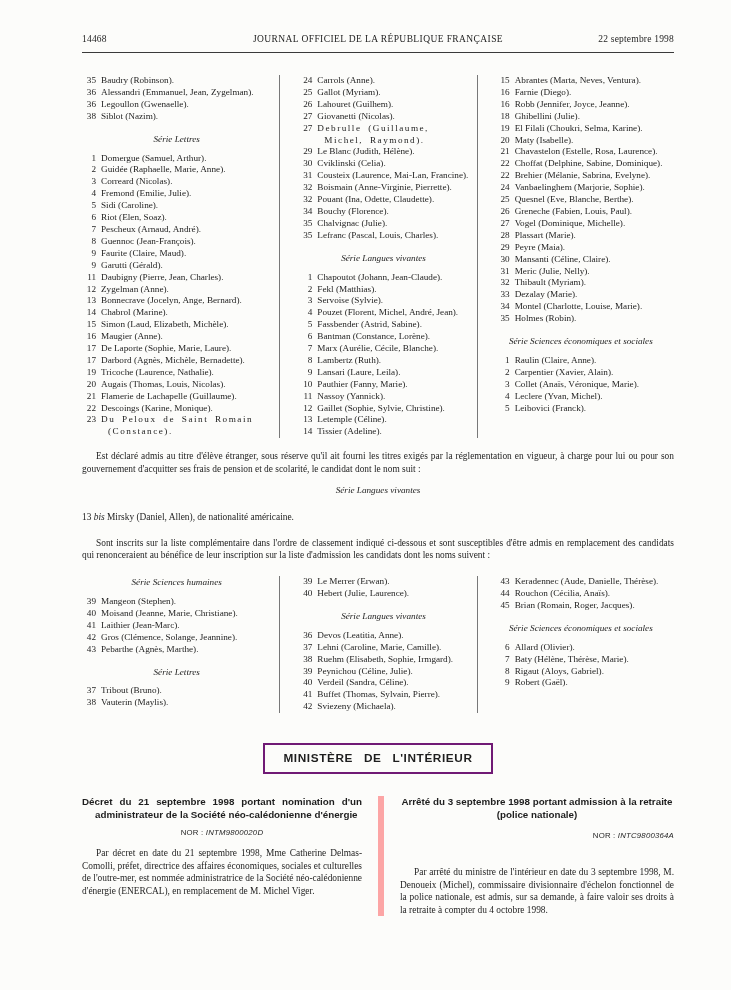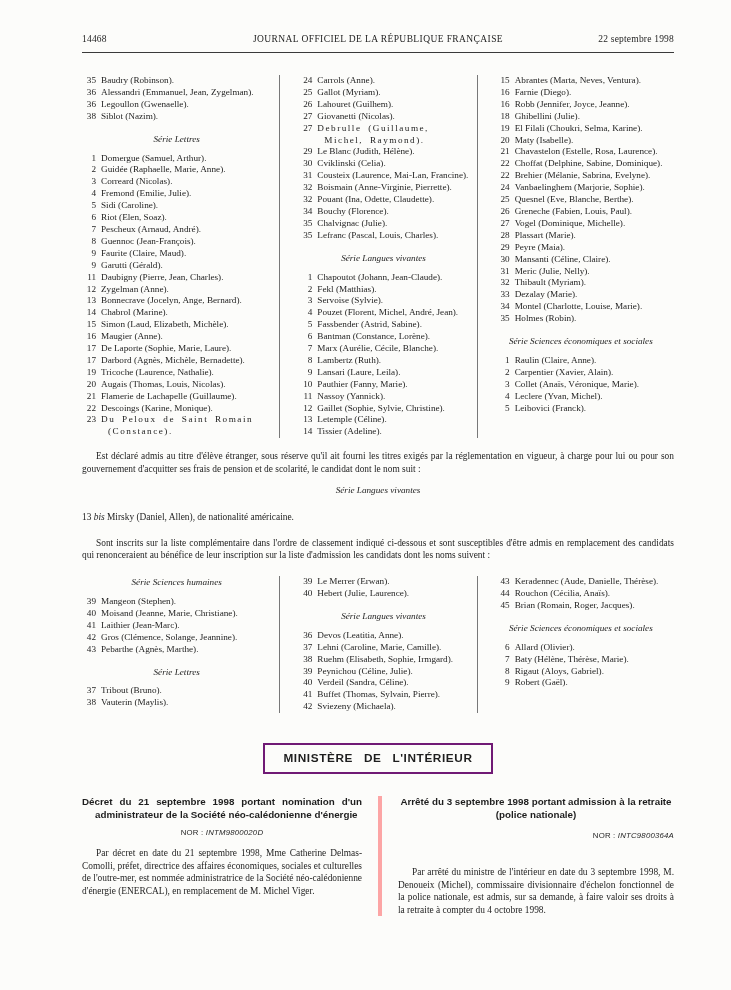--- a/index.html
+++ b/index.html
@@ -60,21 +60,21 @@
     border:2px solid #701a75;
     padding:6px 18px 7px 18px;
     font-family:"Liberation Sans", sans-serif;
     font-weight:bold;font-size:11.8px;letter-spacing:.6px;word-spacing:7px;
   }
 
   
   .decrees{display:flex;margin-top:22px;}
   .dec{width:50%;box-sizing:border-box;}
   .dec.left{padding-right:16px;}
-  .dec.right{border-left:4px solid #fca5a5;padding-left:16px;}
+  .dec.right{border-left:6px solid #fca5a5;padding-left:16px;}
   .dec-title{
     font-family:"Liberation Sans", sans-serif;
     font-weight:bold;font-size:9.8px;line-height:12.6px;
     margin:0;
   }
   .dec.left .dec-title{text-align:justify;padding-left:13px;text-indent:-13px;}
   .dec.right .dec-title{text-align:center;}
   .nor-line{
     text-align:center;font-size:7.8px;
     font-family:"Liberation Sans", sans-serif;

